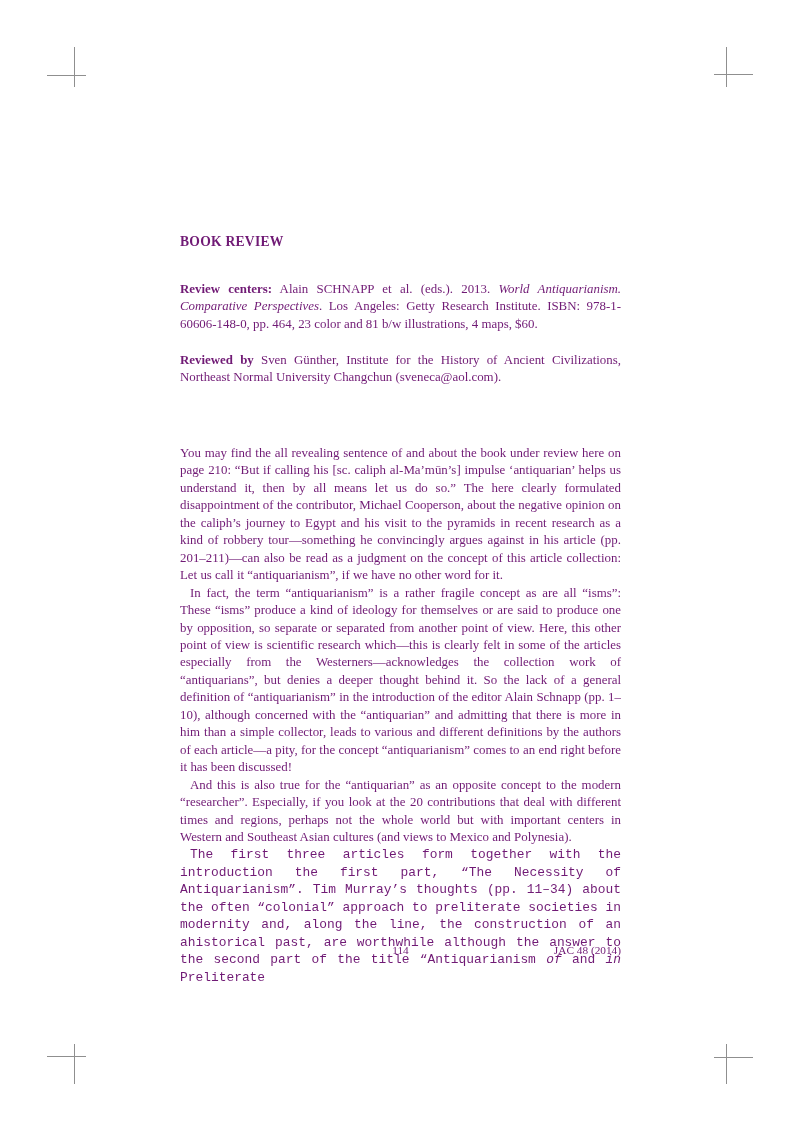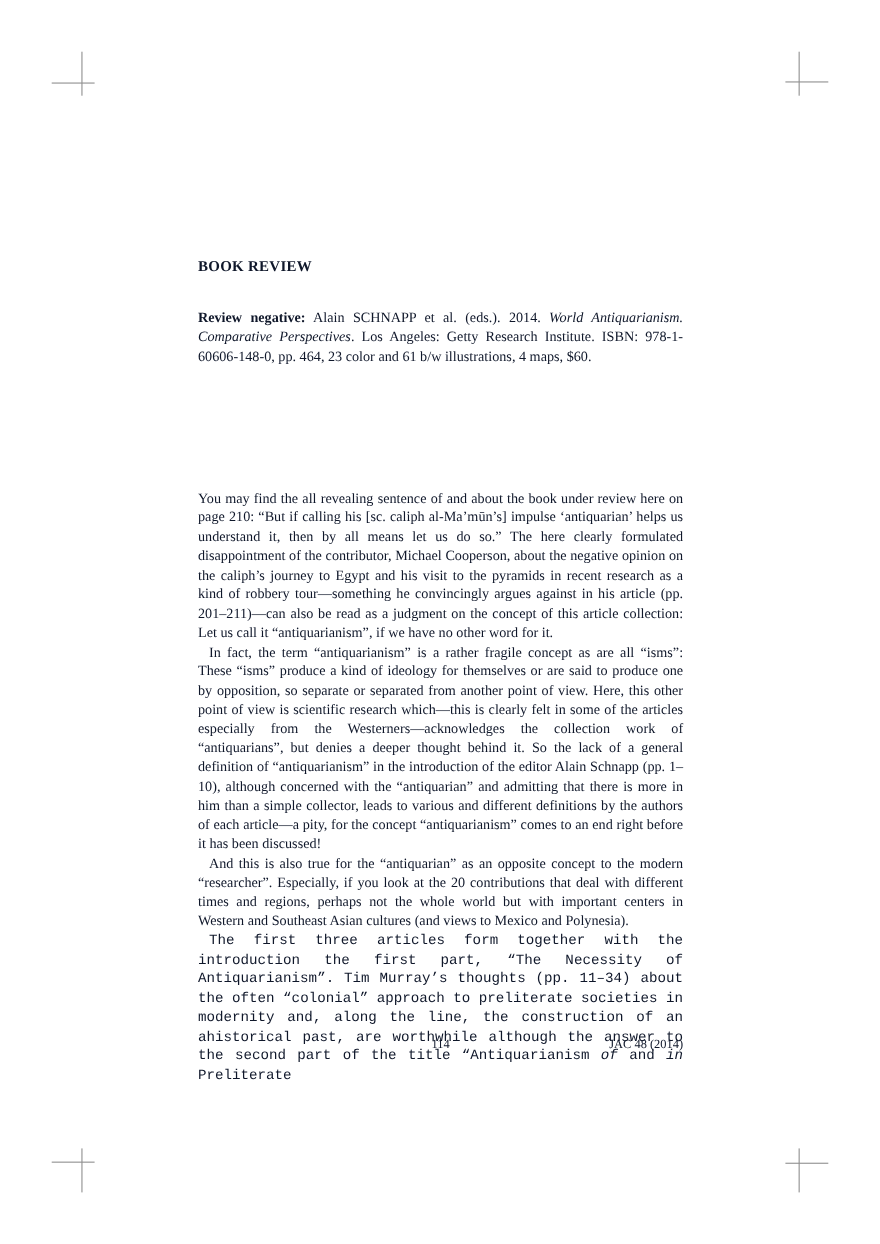--- a/index.html
+++ b/index.html
@@ -6,21 +6,21 @@
     margin: 0;
     padding: 0;
     background: #e8e8e8;
   }
   .page {
     position: relative;
     width: 800px;
     height: 1131px;
     background: #ffffff;
     font-family: "Liberation Serif", serif;
-    color: #0f172a;
+    color: #701a75;
     overflow: hidden;
     margin: 0 auto;
   }
   
   .crop-line {
     position: absolute;
     background: #8f8f8f;
   }
   .crop-v { width: 1px; height: 40px; }
   .crop-h { width: 39px; height: 1px; }
@@ -107,22 +107,23 @@
     <div class="crop-line crop-v bl-v"></div>
     <div class="crop-line crop-h bl-h"></div>
   </div>
   <div>
     <div class="crop-line crop-v br-v"></div>
     <div class="crop-line crop-h br-h"></div>
   </div>
 
   <div class="col page-title">BOOK REVIEW</div>
 
-  <div class="col citation-block"><span class="run-bold">Review negative:</span><span class="run-normal"> Alain SCHNAPP et al. (eds.). 2014. </span><span class="run-italic">World Antiquarianism. Comparative Perspectives</span><span class="run-normal">. Los Angeles: Getty Research Institute. ISBN: 978-1-60606-148-0, pp. 464, 23 color and 61 b/w illustrations, 4 maps, $60.</span></div>
+  <div class="col citation-block"><span class="run-bold">Review centers:</span><span class="run-normal"> Alain SCHNAPP et al. (eds.). 2013. </span><span class="run-italic">World Antiquarianism. Comparative Perspectives</span><span class="run-normal">. Los Angeles: Getty Research Institute. ISBN: 978-1-60606-148-0, pp. 464, 23 color and 81 b/w illustrations, 4 maps, $60.</span></div>
 
+  <div class="col reviewer-block"><span class="run-bold">Reviewed by</span><span class="run-normal"> Sven Günther, Institute for the History of Ancient Civilizations, Northeast Normal University Changchun (sveneca@aol.com).</span></div>
 
   <div class="col body-block">
       <p class=""><span class="run-normal">You may find the all revealing sentence of and about the book under review here on page 210: “But if calling his [sc. caliph al-Ma’mūn’s] impulse ‘antiquarian’ helps us understand it, then by all means let us do so.” The here clearly formulated disappointment of the contributor, Michael Cooperson, about the negative opinion on the caliph’s journey to Egypt and his visit to the pyramids in recent research as a kind of robbery tour—something he convincingly argues against in his article (pp. 201–211)—can also be read as a judgment on the concept of this article collection: Let us call it “antiquarianism”, if we have no other word for it.</span></p>
       <p class="indent"><span class="run-normal">In fact, the term “antiquarianism” is a rather fragile concept as are all “isms”: These “isms” produce a kind of ideology for themselves or are said to produce one by opposition, so separate or separated from another point of view. Here, this other point of view is scientific research which—this is clearly felt in some of the articles especially from the Westerners—acknowledges the collection work of “antiquarians”, but denies a deeper thought behind it. So the lack of a general definition of “antiquarianism” in the introduction of the editor Alain Schnapp (pp. 1–10), although concerned with the “antiquarian” and admitting that there is more in him than a simple collector, leads to various and different definitions by the authors of each article—a pity, for the concept “antiquarianism” comes to an end right before it has been discussed!</span></p>
       <p class="indent"><span class="run-normal">And this is also true for the “antiquarian” as an opposite concept to the modern “researcher”. Especially, if you look at the 20 contributions that deal with different times and regions, perhaps not the whole world but with important centers in Western and Southeast Asian cultures (and views to Mexico and Polynesia).</span></p>
       <p class="indent continues"><span class="run-normal">The first three articles form together with the introduction the first part, “The Necessity of Antiquarianism”. Tim Murray’s thoughts (pp. 11–34) about the often “colonial” approach to preliterate societies in modernity and, along the line, the construction of an ahistorical past, are worthwhile although the answer to the second part of the title “Antiquarianism </span><span class="run-italic">of</span><span class="run-normal"> and </span><span class="run-italic">in</span><span class="run-normal"> Preliterate</span></p>
     </div>
 
   <div class="footer">
     <span class="page-number">114</span>

